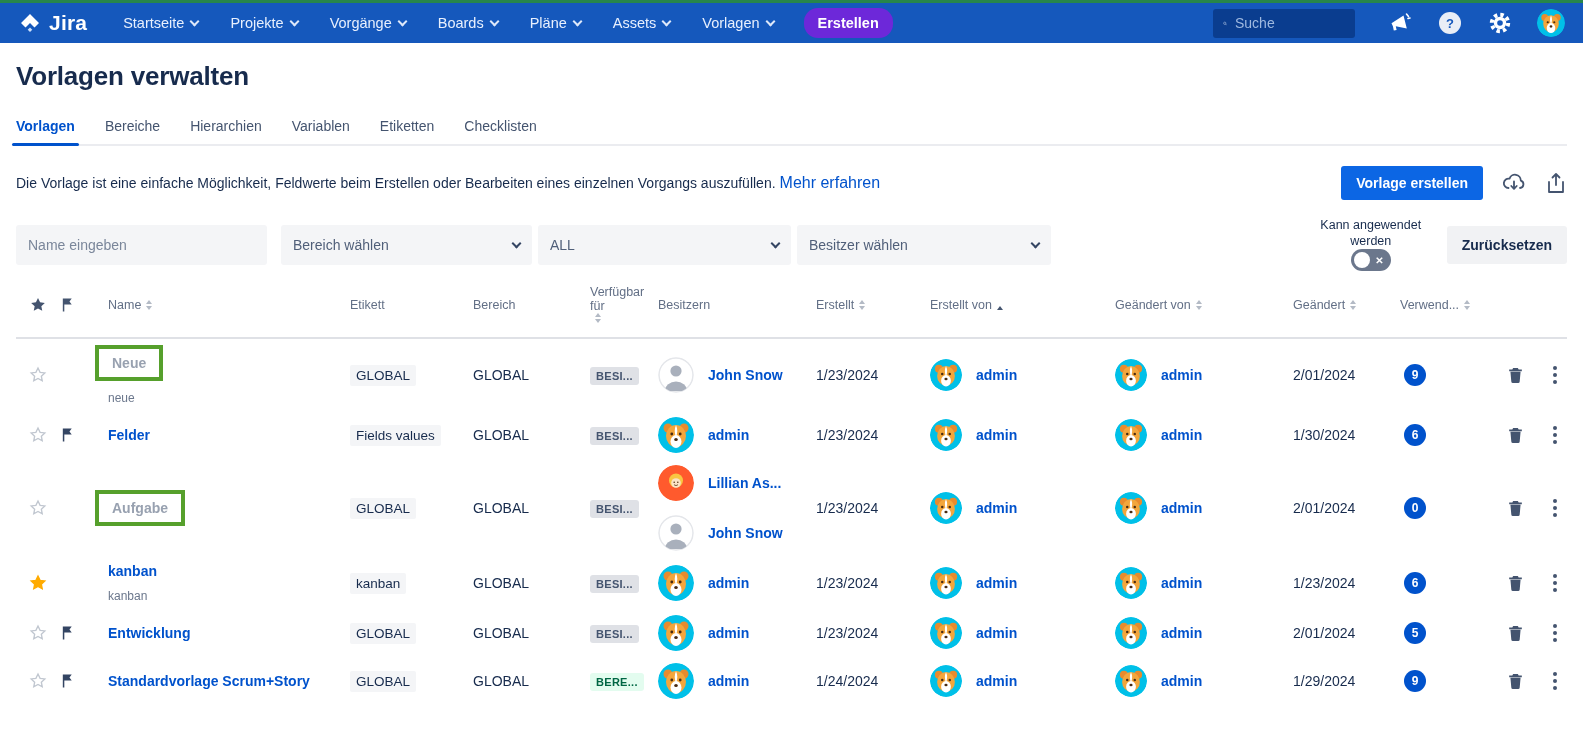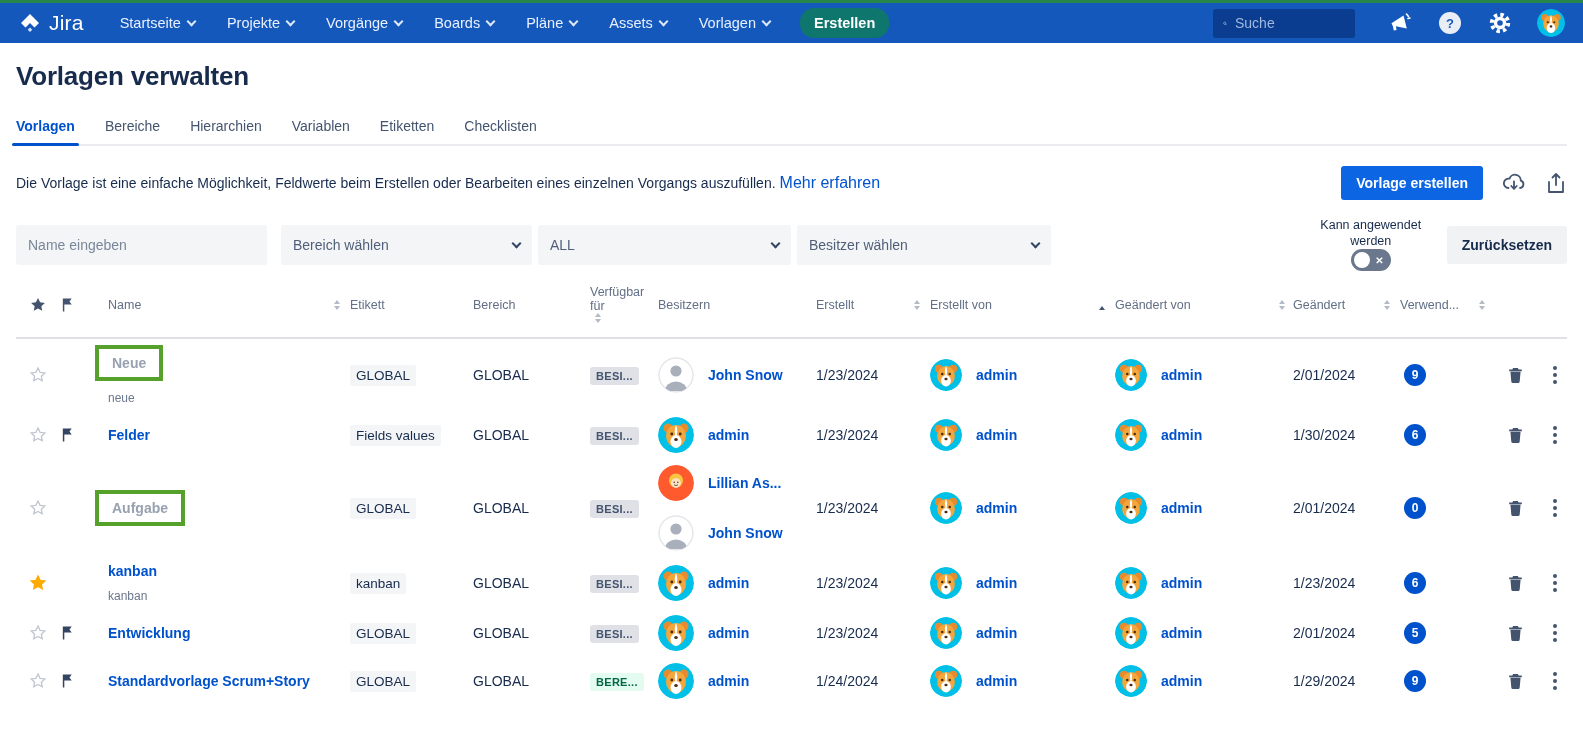--- a/index.html
+++ b/index.html
@@ -5,26 +5,26 @@
   * { margin:0; padding:0; box-sizing:border-box; }
   html,body { width:1583px; height:739px; overflow:hidden; background:#fff;
     font-family:"Liberation Sans", sans-serif; color:#172B4D; }
 
   
   .screen-edge { height:3px; background:#27864a; }
 
   
   .navbar { height:40px; background:#1558BC; display:flex; align-items:center; padding:0 18px; }
   .nav-logo { display:flex; align-items:center; gap:7px; margin-right:36px; }
-  .nav-logo-text { color:#fff; font-size:21px; font-weight:400; letter-spacing:.2px; }
+  .nav-logo-text { color:#fff; font-size:21px; font-weight:700; letter-spacing:.2px; }
   .nav-items { display:flex; align-items:center; gap:32px; }
   .nav-item { display:flex; align-items:center; gap:7px; color:#E8F0FE; font-size:14.5px; cursor:pointer; }
   .chev { width:7px; height:7px; border-right:2px solid #DDE8FA; border-bottom:2px solid #DDE8FA;
     transform:rotate(45deg); margin-top:-4px; }
-  .nav-create { margin-left:30px; background:#0f766e; color:#fff; border:none; border-radius:14px;
+  .nav-create { margin-left:30px; background:#6d28d9; color:#fff; border:none; border-radius:14px;
     font-size:14.5px; font-weight:700; padding:7px 14px; cursor:pointer; font-family:inherit; }
   .nav-right { margin-left:auto; display:flex; align-items:center; gap:24px; }
   .nav-search { display:flex; align-items:center; gap:8px; background:#0A3D8F; border-radius:3px;
     width:142px; height:29px; padding:0 10px; margin-right:8px; }
   .nav-search input { background:transparent; border:none; outline:none; color:#CFE0F7; font-size:14px;
     width:110px; font-family:inherit; }
   .nav-search input::placeholder { color:#9FB9E0; }
   .nav-icon { width:26px; height:26px; display:flex; align-items:center; justify-content:center; cursor:pointer; }
   .nav-avatar { width:28px; height:28px; border-radius:50%; overflow:hidden; cursor:pointer; }
 
@@ -62,21 +62,21 @@
   .toggle { width:40px; height:22px; border-radius:11px; background:#6B778C; position:relative;
     display:flex; align-items:center; cursor:pointer; }
   .toggle .knob { width:16px; height:16px; border-radius:50%; background:#fff; margin-left:3px; }
   .toggle .x { position:absolute; right:7px; color:#fff; font-size:10px; font-weight:700; }
   .btn-reset { background:#F1F2F4; color:#172B4D; border:none; border-radius:3px; font-size:14px;
     font-weight:600; padding:11px 15px; margin-left:10px; cursor:pointer; font-family:inherit; }
 
   
   .grid { display:grid; grid-template-columns:44px 30px 250px 123px 127px 60px 158px 112px 185px 180px 105px 95px 80px; }
   .thead { margin-top:14px; align-items:center; border-bottom:2px solid #DFE1E6; padding-bottom:12px; }
-  .th { font-size:12.5px; color:#626F86; font-weight:400; display:flex; align-items:flex-end; flex-wrap:wrap;justify-content:space-between; }
+  .th { font-size:12.5px; color:#626F86; font-weight:400; display:flex; align-items:flex-end; flex-wrap:wrap; }
   .sort { display:inline-flex; flex-direction:column; gap:2px; margin-left:5px; margin-bottom:2px; }
   .sort .up { width:0;height:0;border-left:3.5px solid transparent;border-right:3.5px solid transparent;border-bottom:4px solid #B3BAC5; }
   .sort .down { width:0;height:0;border-left:3.5px solid transparent;border-right:3.5px solid transparent;border-top:4px solid #B3BAC5; }
   .sort.asc .up { border-bottom-color:#44546F; }
 
   .trow { align-items:center; padding:6px 0; }
   .cell { font-size:14px; color:#172B4D; }
   .c-star { display:flex; justify-content:center; }
   .c-name { padding-left:18px; }
   .name-box { display:inline-block; }

